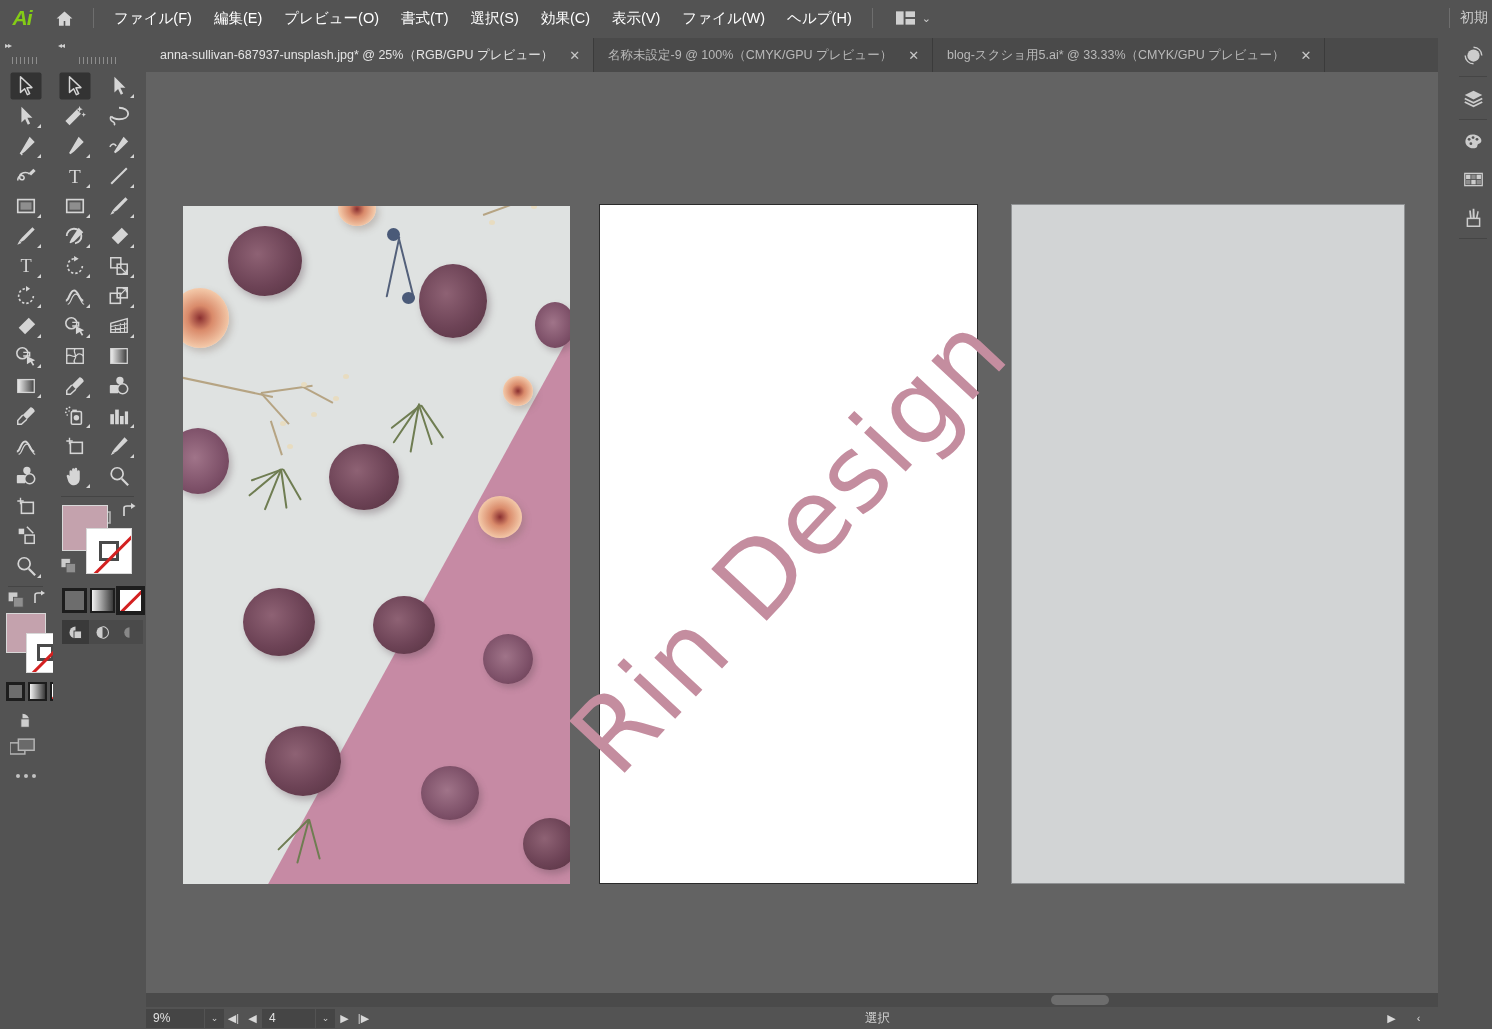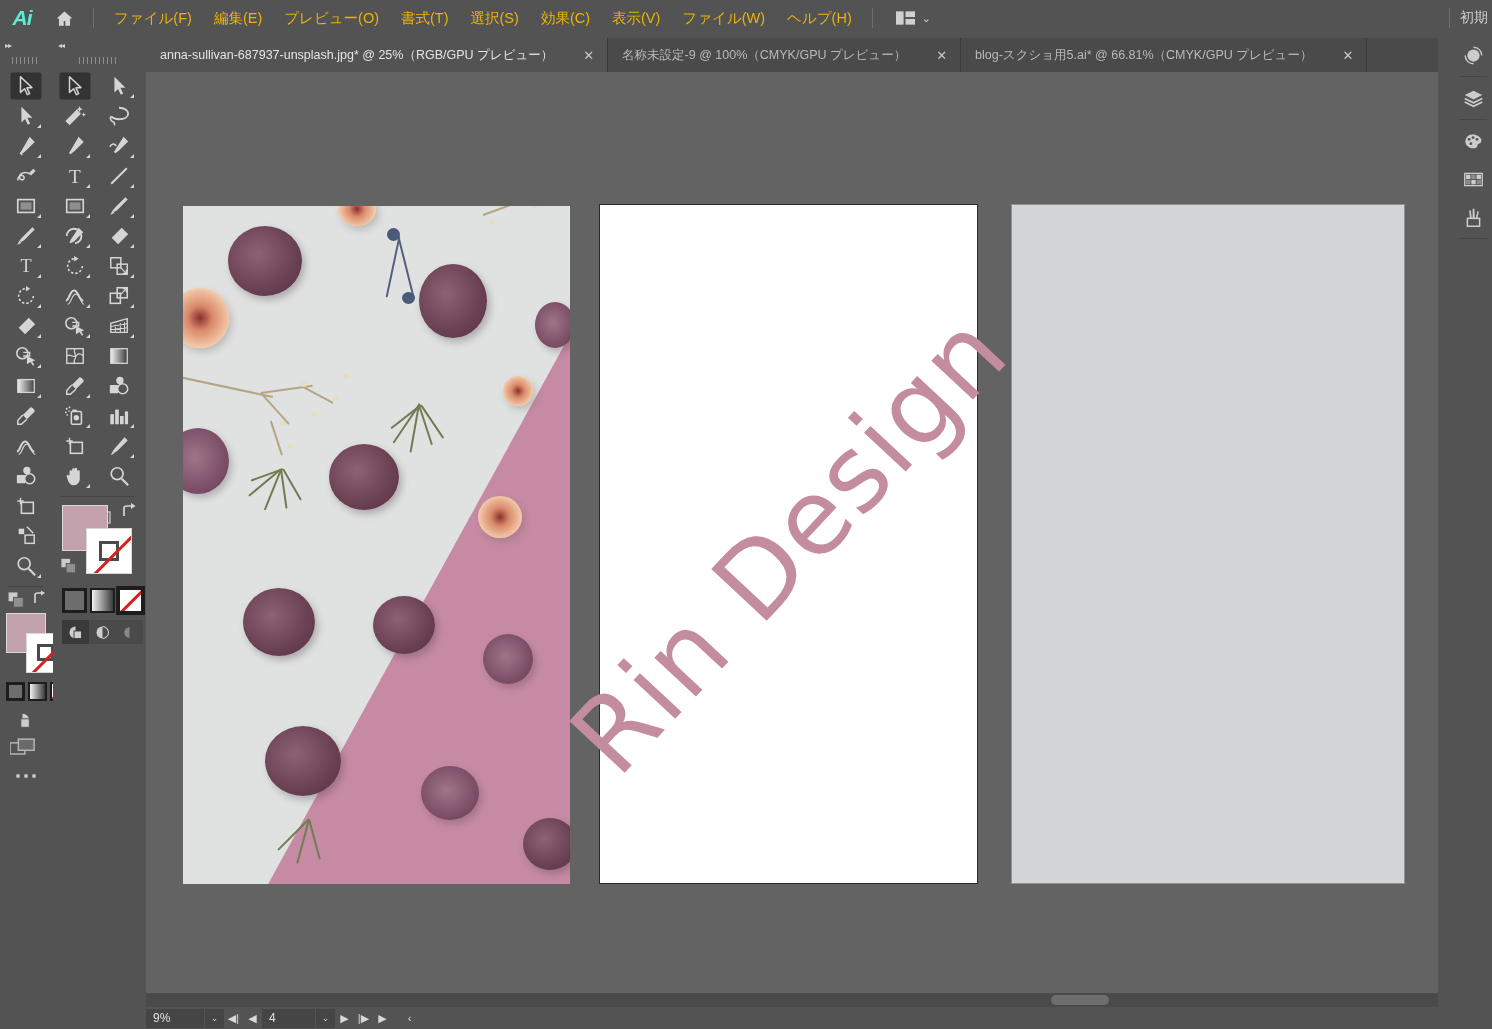--- a/index.html
+++ b/index.html
@@ -11,54 +11,54 @@
   }
   body { position: relative; }
 
   
   .menubar {
     position: absolute; left: 0; top: 0; width: 1492px; height: 36px;
     background: #535353; display: flex; align-items: center;
   }
   .ai-logo {
     width: 44px; height: 36px; display: flex; align-items: center;
-    justify-content: center; color: #5eead4; font-size: 21px;
+    justify-content: center; color: #84cc16; font-size: 21px;
     font-weight: bold; font-style: italic; letter-spacing: -1px;
   }
   .home-btn {
     width: 40px; height: 36px; display: flex; align-items: center;
     justify-content: center;
   }
   .home-btn svg { width: 19px; height: 19px; fill: #d4d4d4; }
   .mb-sep {
     width: 1px; height: 20px; background: #6e6e6e; margin: 0 9px;
   }
   .menu-item {
-    color: #eab308; font-size: 14.5px; padding: 0 11px; height: 36px;
+    color: #ffffff; font-size: 14.5px; padding: 0 11px; height: 36px;
     line-height: 36px; white-space: nowrap;
   }
   .ws-switch {
     margin-left: 14px; display: flex; align-items: center; gap: 7px;
   }
   .ws-icon { width: 19px; height: 14px; display: block; }
   .chev { color: #cfcfcf; font-size: 11px; }
   .ws-right {
     position: absolute; right: 0; top: 0; height: 36px;
     display: flex; align-items: center; padding-right: 4px;
   }
   .ws-right .mb-sep { margin: 0 10px 0 0; }
   .ws-label { color: #cfcfcf; font-size: 14px; white-space: nowrap; }
 
   
   .tabbar {
     position: absolute; left: 146px; top: 38px; width: 1292px; height: 34px;
     background: #4a4a4a; display: flex; align-items: stretch;
   }
   .tab {
-    display: flex; align-items: center; gap: 30px;
+    display: flex; align-items: center; gap: 16px;
     padding: 0 13px 0 14px; font-size: 12.5px; color: #b9b9b9;
     border-right: 1px solid #3b3b3b; white-space: nowrap;
   }
   .tab.active { background: #535353; color: #e4e4e4; }
   .tab-close { font-size: 13px; color: #c8c8c8; line-height: 1; }
 
   
   .toolbar {
     position: absolute; background: #535353;
   }
@@ -303,21 +303,21 @@
 <div class="tabbar">
   <div class="tab active">
     <span>anna-sullivan-687937-unsplash.jpg* @ 25%（RGB/GPU プレビュー）</span>
     <span class="tab-close">✕</span>
   </div>
   <div class="tab">
     <span>名称未設定-9 @ 100%（CMYK/GPU プレビュー）</span>
     <span class="tab-close">✕</span>
   </div>
   <div class="tab">
-    <span>blog-スクショ用5.ai* @ 66.81%（CMYK/GPU プレビュー）</span>
+    <span>blog-スクショ用5.ai* @ 33.33%（CMYK/GPU プレビュー）</span>
     <span class="tab-close">✕</span>
   </div>
 </div>
 
 <div class="toolbar tb-narrow">
   <div class="tb-head">▸▸</div>
   <div class="tb-grip">
       <span></span>
     </div>
   <div class="tools">
@@ -930,17 +930,18 @@
 
 <div class="statusbar">
   <div class="zoom-field">9%</div>
   <div class="combo-arrow">⌄</div>
   <div class="nav-btn">◀|</div>
   <div class="nav-btn">◀</div>
   <div class="art-field">4</div>
   <div class="combo-arrow">⌄</div>
   <div class="nav-btn">▶</div>
   <div class="nav-btn">|▶</div>
+  <div class="status-text">選択</div>
   <div class="status-right">
     <span class="nav-btn">▶</span>
     <span class="nav-btn">‹</span>
   </div>
 </div>
 
 </body></html>

